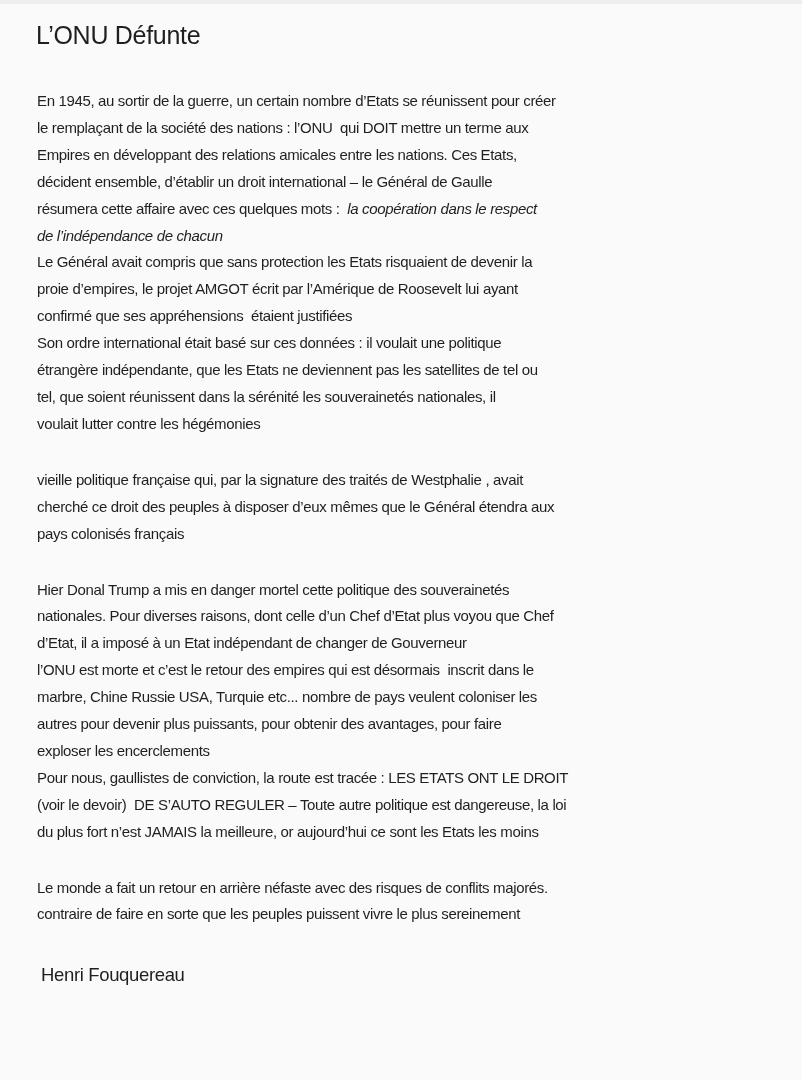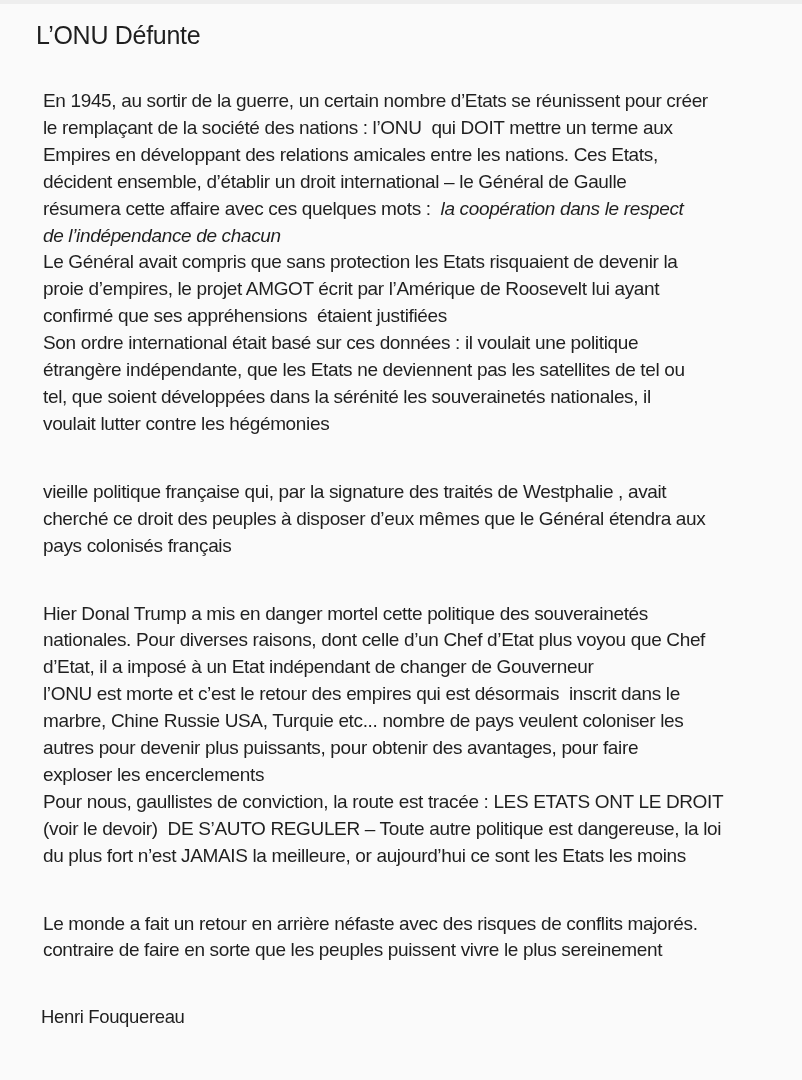--- a/index.html
+++ b/index.html
@@ -28,23 +28,23 @@
       width: 740px;
     }
     .title {
       font-size: 25px;
       line-height: 34px;
       margin: 0 0 36px 0;
       font-weight: normal;
       letter-spacing: -0.3px;
     }
     .para {
-      font-size: 19px;
+      font-size: 15px;
       line-height: 26.9px;
-      margin: 7px;
+      margin: 1px;
       letter-spacing: -0.35px;
       word-spacing: 0px;
     }
     .line {
       display: block;
       white-space: pre;
     }
     .gap {
       height: 27px;
     }
@@ -71,21 +71,21 @@
     <span class="line">le remplaçant de la société des nations : l’ONU  qui DOIT mettre un terme aux</span>
     <span class="line">Empires en développant des relations amicales entre les nations. Ces Etats,</span>
     <span class="line">décident ensemble, d’établir un droit international – le Général de Gaulle</span>
     <span class="line"><span>résumera cette affaire avec ces quelques mots :  </span><span class="italic">la coopération dans le respect</span></span>
     <span class="line italic">de l’indépendance de chacun</span>
     <span class="line">Le Général avait compris que sans protection les Etats risquaient de devenir la</span>
     <span class="line">proie d’empires, le projet AMGOT écrit par l’Amérique de Roosevelt lui ayant</span>
     <span class="line">confirmé que ses appréhensions  étaient justifiées</span>
     <span class="line">Son ordre international était basé sur ces données : il voulait une politique</span>
     <span class="line">étrangère indépendante, que les Etats ne deviennent pas les satellites de tel ou</span>
-    <span class="line">tel, que soient développées dans la sérénité les souverainetés nationales, il</span>
+    <span class="line">tel, que soient réunissent dans la sérénité les souverainetés nationales, il</span>
     <span class="line">voulait lutter contre les hégémonies</span>
   </div>
 
   <div class="gap"></div>
 
   <div class="para">
     <span class="line">vieille politique française qui, par la signature des traités de Westphalie , avait</span>
     <span class="line">cherché ce droit des peuples à disposer d’eux mêmes que le Général étendra aux</span>
     <span class="line">pays colonisés français</span>
   </div>

